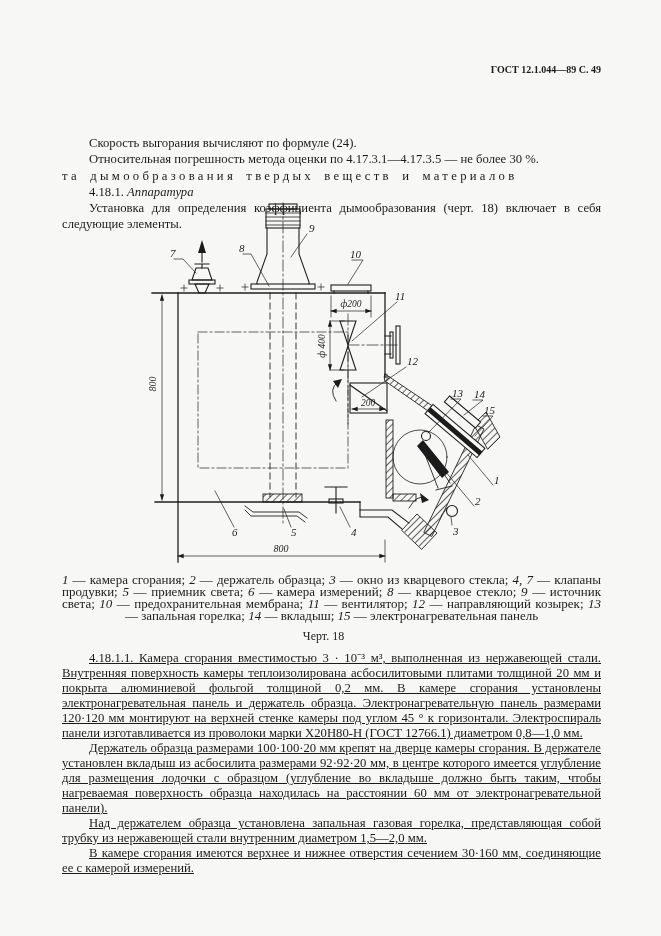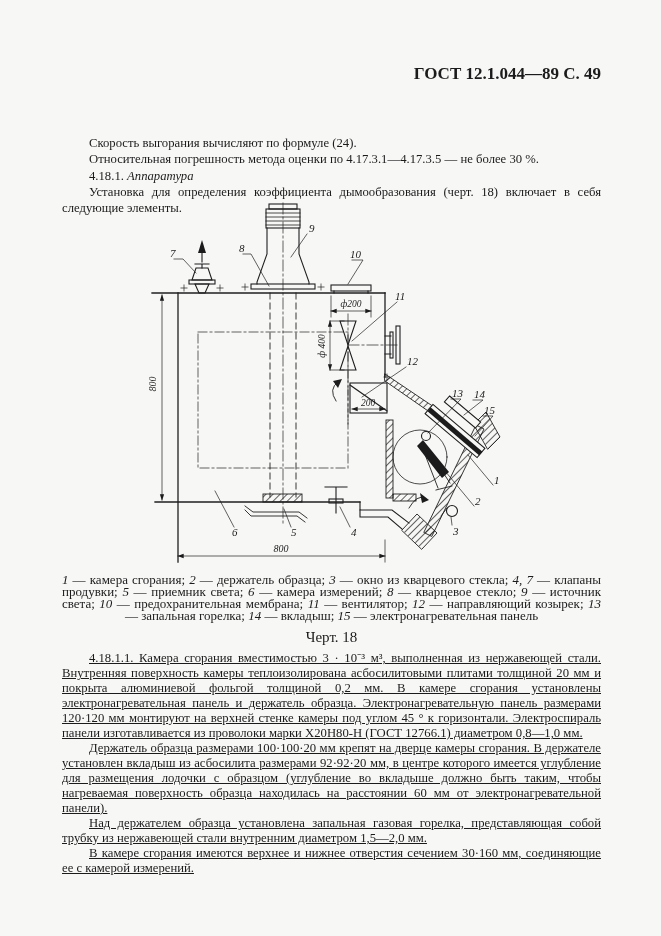--- a/index.html
+++ b/index.html
@@ -2,43 +2,44 @@
 <html><head>
 <meta charset="utf-8">
 <style>
   html,body{margin:0;padding:0;}
   body{
     width:661px;height:936px;position:relative;overflow:hidden;
     background:#f7f7f6;color:#1b1b1b;
     font-family:"Liberation Serif", serif;
   }
   .hdr{position:absolute;top:64px;left:62px;width:539px;text-align:right;
-       font-weight:bold;font-size:17px;}
+       font-weight:bold;font-size:10px;}
   .blk{position:absolute;left:62px;width:539px;}
   .top{top:93px;font-size:12.7px;line-height:16.3px;margin-top:42px;}
   .bot{top:651px;font-size:12.7px;line-height:15px;text-decoration:underline;}
   p{margin:0;text-align:justify;}
   .ind{text-indent:27px;}
   .sp{letter-spacing:0.26em;word-spacing:0.30em;}
   .hline1{text-align:justify;text-align-last:justify;text-indent:27px;}
   .hline2{text-align:left;}
   .legend{position:absolute;left:62px;top:574px;width:539px;
           font-size:13px;line-height:12px;text-align:justify;text-align-last:center;}
   .legend i{font-style:italic;}
-  .cap{position:absolute;left:62px;top:629px;width:539px;text-align:center;font-size:15px;}
+  .cap{position:absolute;left:54px;top:629px;width:539px;text-align:center;font-size:12px;}
   .diag{position:absolute;left:70px;top:196px;}
 </style>
 </head>
 <body>
 
 <div class="hdr">ГОСТ 12.1.044—89 С. 49</div>
 
 <div class="blk top">
   <p class="ind">Скорость выгорания вычисляют по формуле (24).</p>
   <p class="ind">Относительная погрешность метода оценки по 4.17.3.1—4.17.3.5 — не более 30 %.</p>
+  <div class="hline2 sp">та дымообразования твердых веществ и материалов</div>
   <p class="ind"><span>4.18.1.</span>&nbsp;<i>Аппаратура</i></p>
   <p class="ind">Установка для определения коэффициента дымообразования (черт. 18) включает в себя следующие элементы.</p>
 </div>
 
 <svg class="diag" width="546" height="376" viewBox="70 196 546 376" xmlns="http://www.w3.org/2000/svg">
   <defs>
     <marker id="ar" viewBox="0 0 10 10" refX="9" refY="5" markerWidth="9" markerHeight="9" orient="auto-start-reverse">
       <path d="M0,1.6 L10,5 L0,8.4 z" fill="#1b1b1b"></path>
     </marker>
     <pattern id="hh" width="5" height="5" patternUnits="userSpaceOnUse" patternTransform="rotate(45)">

